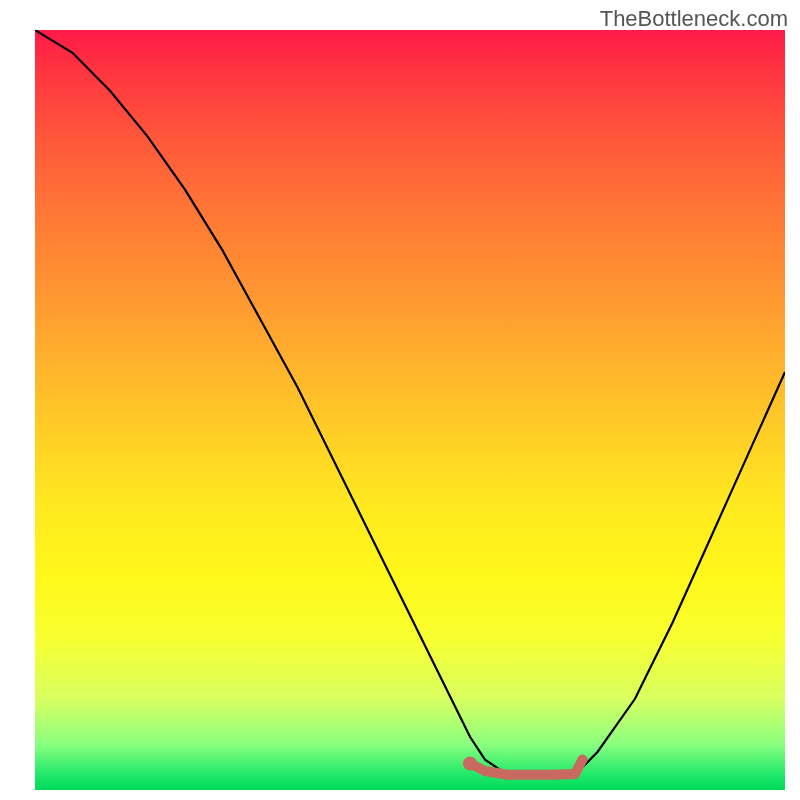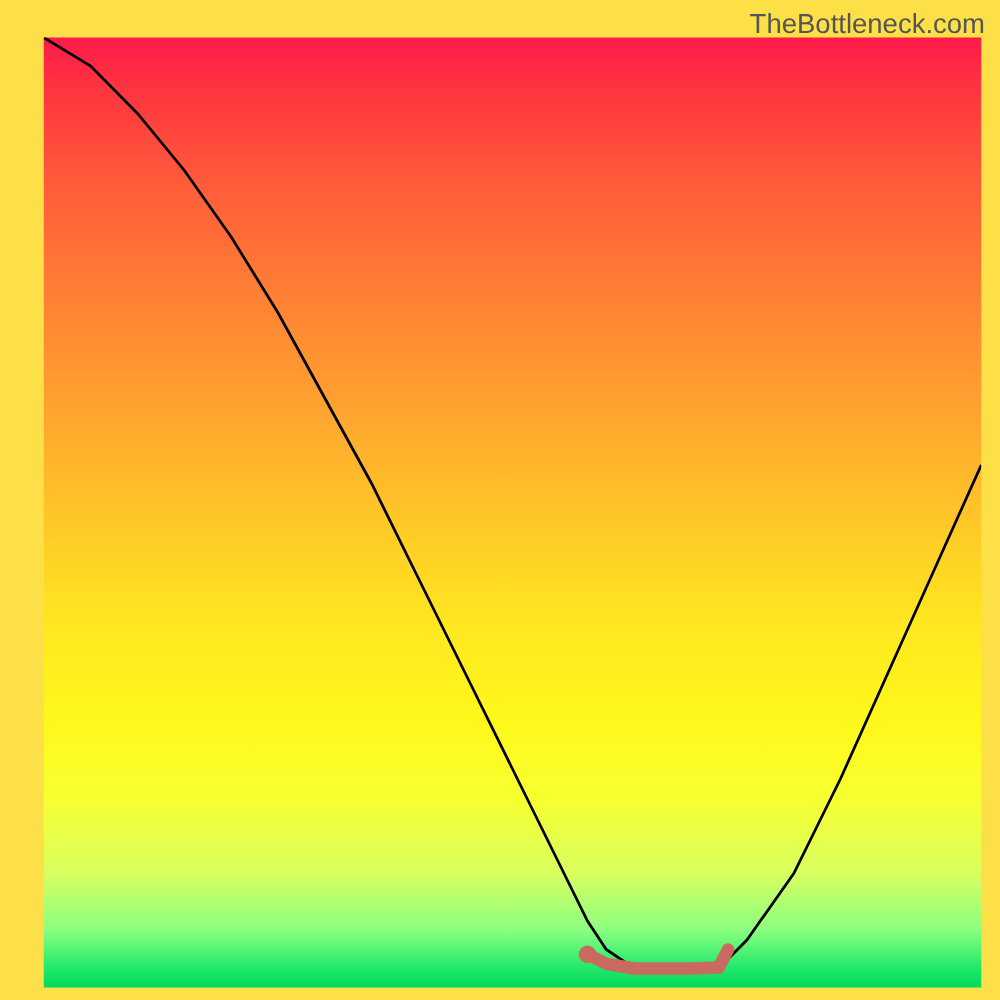--- a/index.html
+++ b/index.html
@@ -8,21 +8,21 @@
     width: 800px;
     height: 800px;
     background: #000;
     font-family: Arial, sans-serif;
     position: relative;
   }
   .container {
     width: 800px;
     height: 800px;
     position: relative;
-    background: #fde047;
+    background: #ffffff;
   }
   .watermark {
     position: absolute;
     top: 6px;
     right: 12px;
     color: #555;
     font-size: 22px;
     font-weight: normal;
     z-index: 10;
   }

